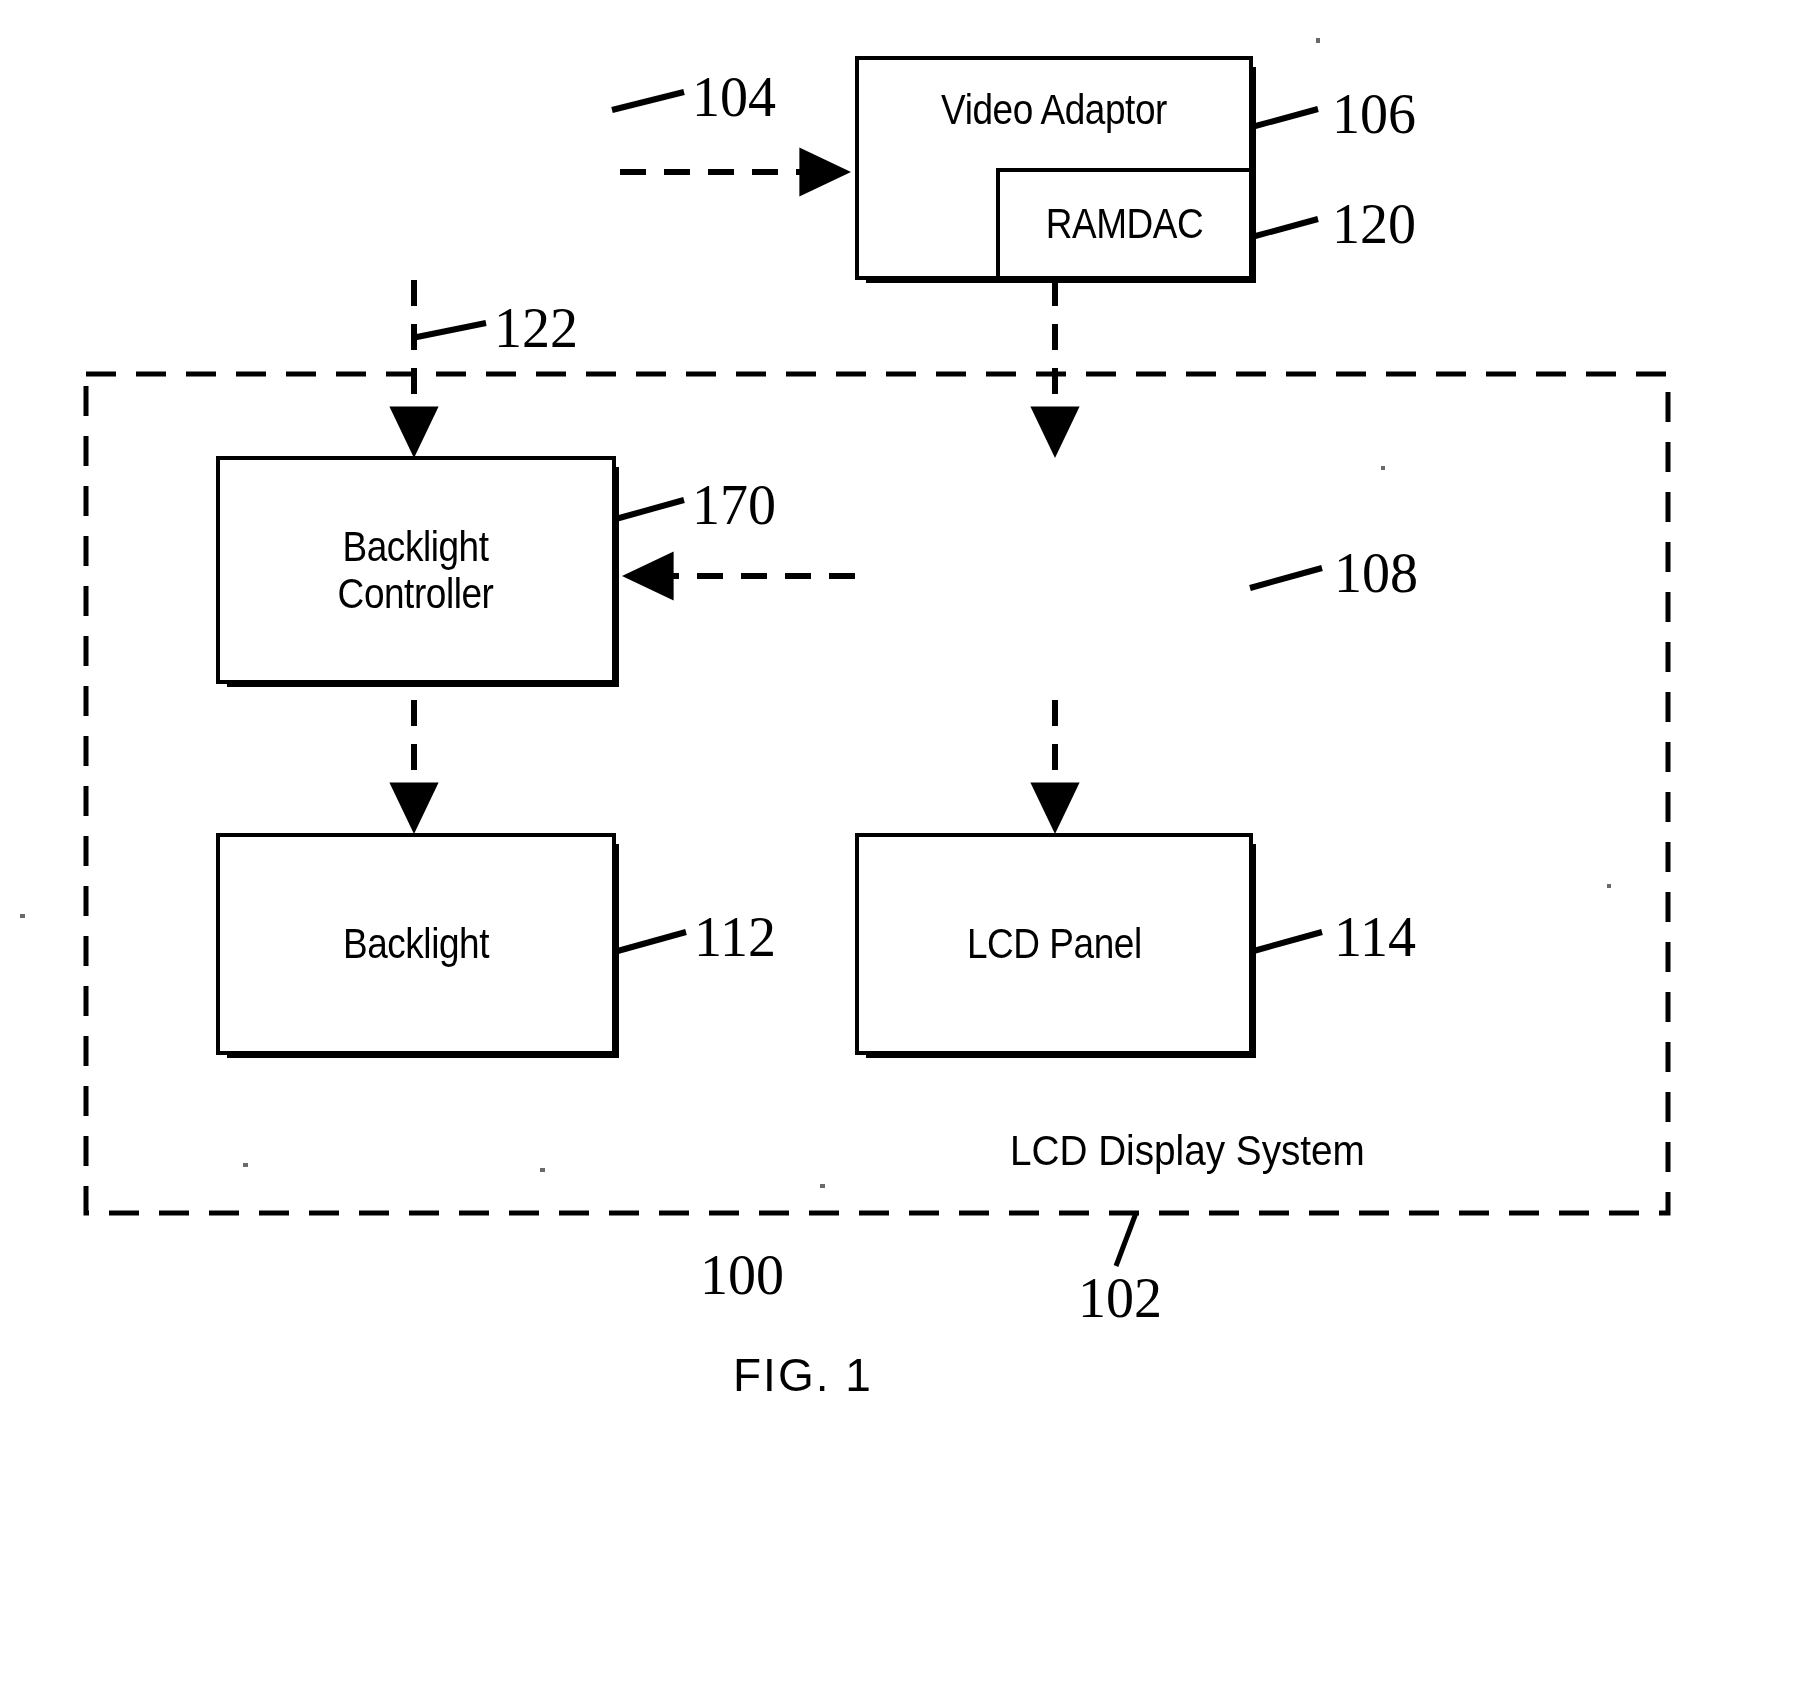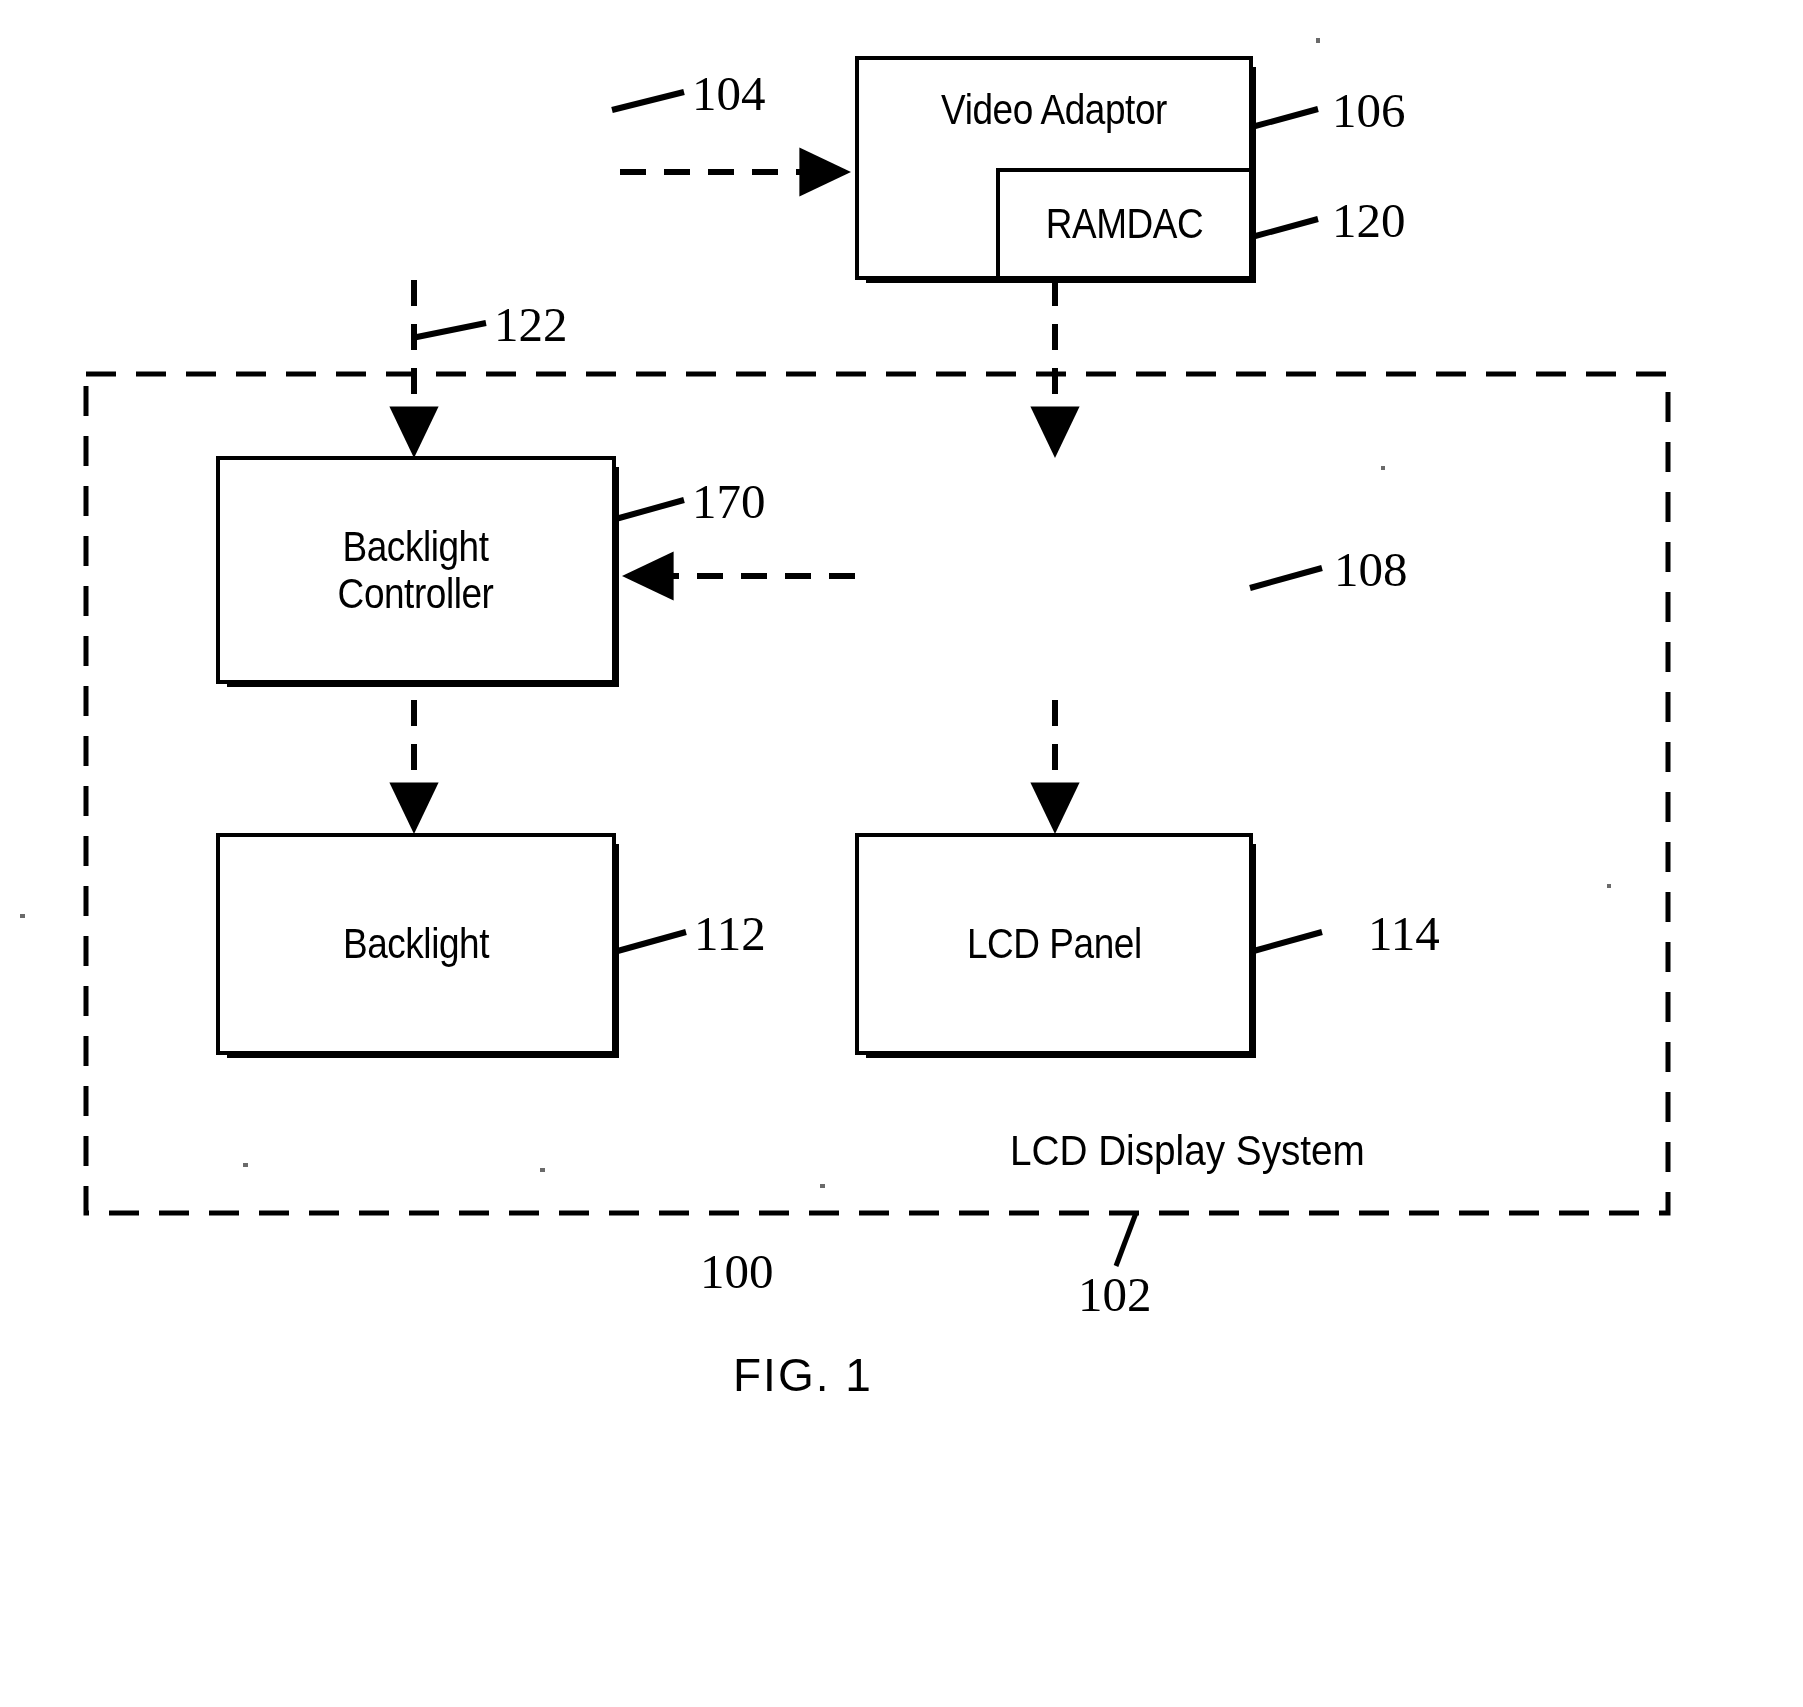--- a/index.html
+++ b/index.html
@@ -54,21 +54,21 @@
     bottom: -7px;
     border-right: 7px solid #000000;
     border-bottom: 7px solid #000000;
     z-index: -1;
     pointer-events: none;
   }
   
   .ref {
     position: absolute;
     font-family: "Liberation Serif", serif;
-    font-size: 49px;
+    font-size: 56px;
     color: #000000;
     z-index: 9;
     white-space: nowrap;
   }
   .ref.underlined {
     text-underline-offset: 5px;
   }
   
   .sys-label {
     position: absolute;
@@ -174,21 +174,21 @@
   <div class="ref" style="left:1332px; top:192px;">120</div>
 
   <div class="ref" style="left:494px; top:296px;">122</div>
 
   <div class="ref" style="left:692px; top:473px;">170</div>
 
   <div class="ref" style="left:1334px; top:541px;">108</div>
 
   <div class="ref" style="left:694px; top:905px;">112</div>
 
-  <div class="ref" style="left:1368px; top:905px;">114</div>
+  <div class="ref" style="left:1334px; top:905px;">114</div>
 
   <div class="ref underlined" style="left:700px; top:1243px;">100</div>
 
   <div class="ref" style="left:1078px; top:1266px;">102</div>
 
   <div class="sys-label" style="left:1010px; top:1126px;">LCD Display System</div>
 
   <div class="fig-caption" style="left:733px; top:1348px;">FIG. 1</div>
 
   <div class="speck" style="left:1316px; top:38px; width:4px; height:5px;"></div>

